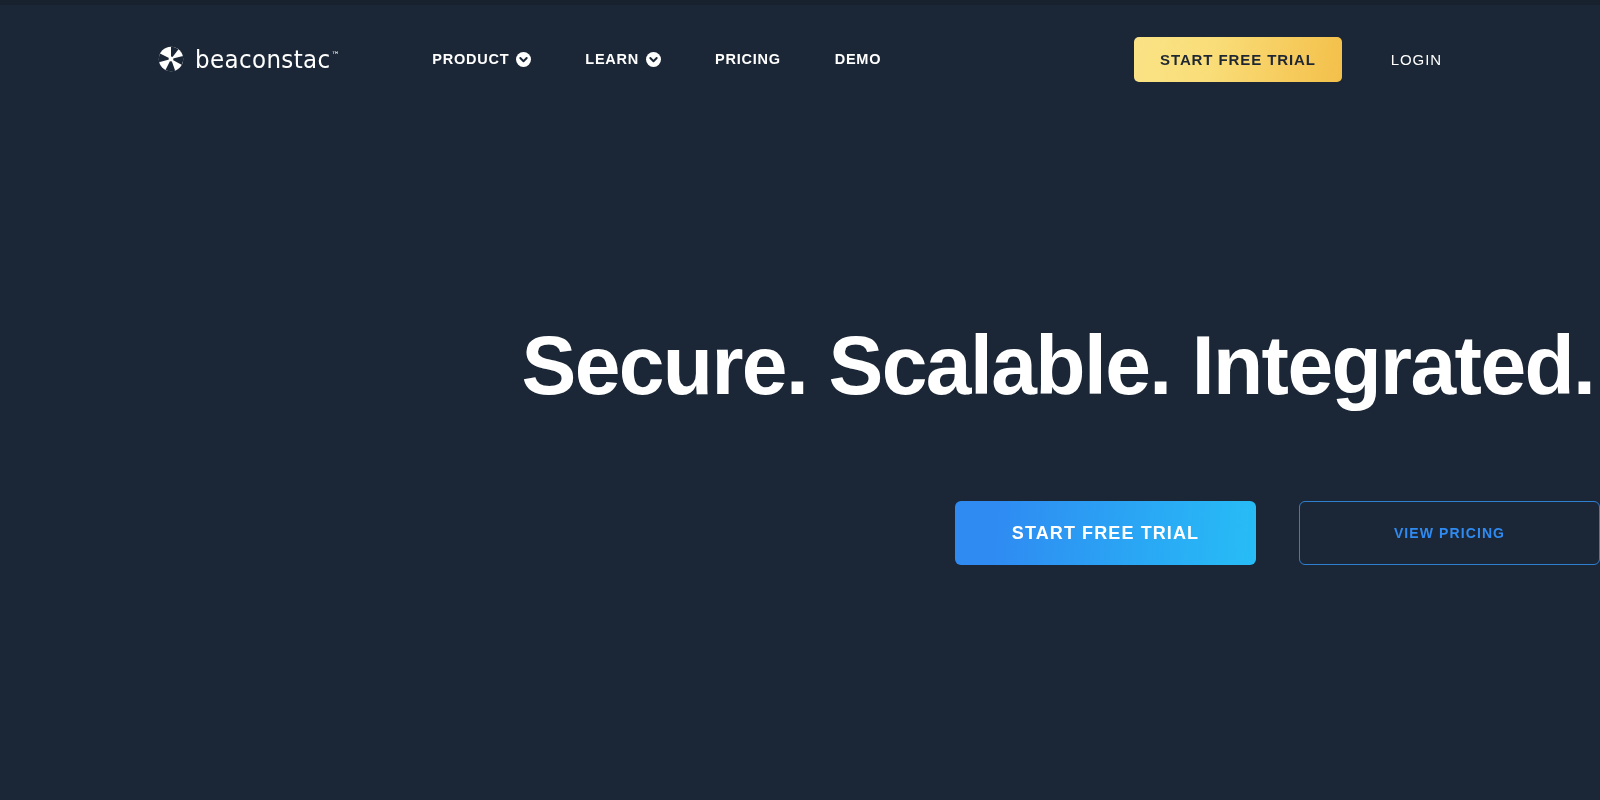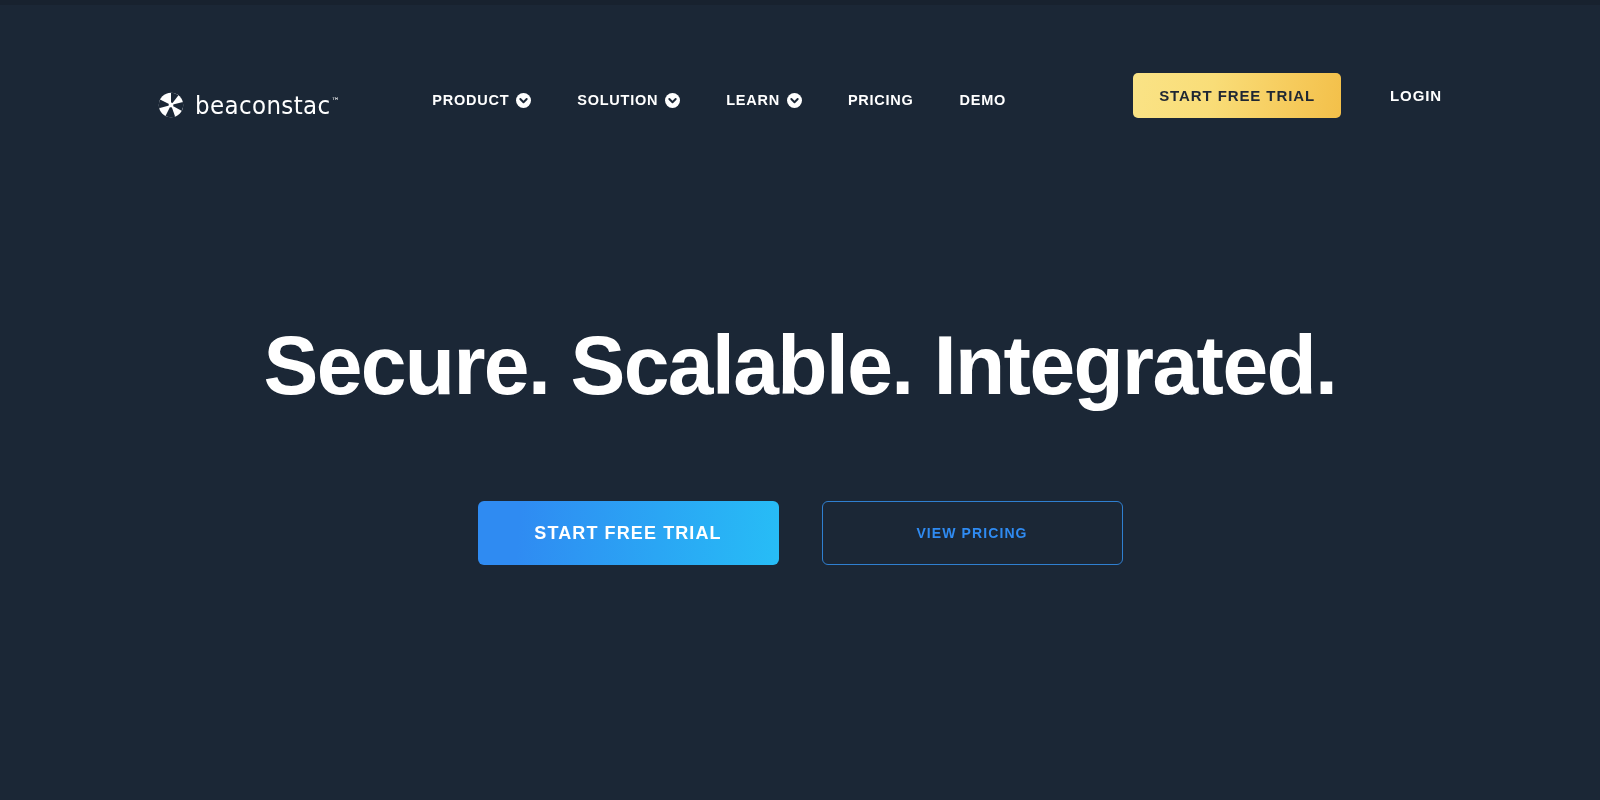--- a/index.html
+++ b/index.html
@@ -30,21 +30,21 @@
 
   
   
   
   .header {
     position:absolute;
     top:0; left:0;
     width:100%;
     height:118px;
     display:flex;
-    align-items:flex-end;
+    align-items:center;
     padding:0 158px 0 158px;
     z-index:10;
   }
 
   
   .logo {
     display:flex;
     align-items:center;
     gap:11px;
     flex:0 0 auto;
@@ -73,21 +73,21 @@
     font-size:9px;
     vertical-align:super;
     letter-spacing:0;
     margin-left:1px;
   }
 
   
   .nav {
     display:flex;
     align-items:center;
-    gap:0;
+    gap:8px;
     flex:0 0 auto;
   }
   .nav-item {
     display:flex;
     align-items:center;
     gap:7px;
     color:#ffffff;
     font-size:14.5px;
     font-weight:700;
     letter-spacing:0.75px;
@@ -126,40 +126,40 @@
     font-size:15px;
     font-weight:700;
     letter-spacing:0.9px;
     text-transform:uppercase;
     cursor:pointer;
     white-space:nowrap;
   }
   .login-link {
     color:#ffffff;
     font-size:15px;
-    font-weight:700;
+    font-weight:400;
     letter-spacing:0.9px;
     text-transform:uppercase;
     text-decoration:none;
     margin-left:49px;
     white-space:nowrap;
     cursor:pointer;
   }
 
   
   
   
   .hero {
     position:absolute;
     top:0; left:0;
     width:100%;
     height:800px;
     display:flex;
     flex-direction:column;
-    align-items:center;
+    align-items:flex-end;
     justify-content:flex-start;
     padding-top:322px;
     z-index:2;
   }
 
   .hero-title {
     color:#ffffff;
     font-family:"Liberation Sans", sans-serif;
     font-size:83px;
     font-weight:700;
@@ -256,27 +256,20 @@
   <nav class="nav">
 
     <a class="nav-item" href="#">
       <span>PRODUCT</span>
       <svg class="chev" viewBox="0 0 16 16" aria-hidden="true">
         <circle cx="8" cy="8" r="8" fill="#ffffff"></circle>
         <path d="M4.6 6.4 L8 9.8 L11.4 6.4" stroke="#1b2736" stroke-width="2.1" fill="none" stroke-linecap="round" stroke-linejoin="round"></path>
       </svg>
     </a>
 
-    <a class="nav-item" href="#">
-      <span>SOLUTION</span>
-      <svg class="chev" viewBox="0 0 16 16" aria-hidden="true">
-        <circle cx="8" cy="8" r="8" fill="#ffffff"></circle>
-        <path d="M4.6 6.4 L8 9.8 L11.4 6.4" stroke="#1b2736" stroke-width="2.1" fill="none" stroke-linecap="round" stroke-linejoin="round"></path>
-      </svg>
-    </a>
 
     <a class="nav-item" href="#">
       <span>LEARN</span>
       <svg class="chev" viewBox="0 0 16 16" aria-hidden="true">
         <circle cx="8" cy="8" r="8" fill="#ffffff"></circle>
         <path d="M4.6 6.4 L8 9.8 L11.4 6.4" stroke="#1b2736" stroke-width="2.1" fill="none" stroke-linecap="round" stroke-linejoin="round"></path>
       </svg>
     </a>
 
     <a class="nav-item" href="#">

